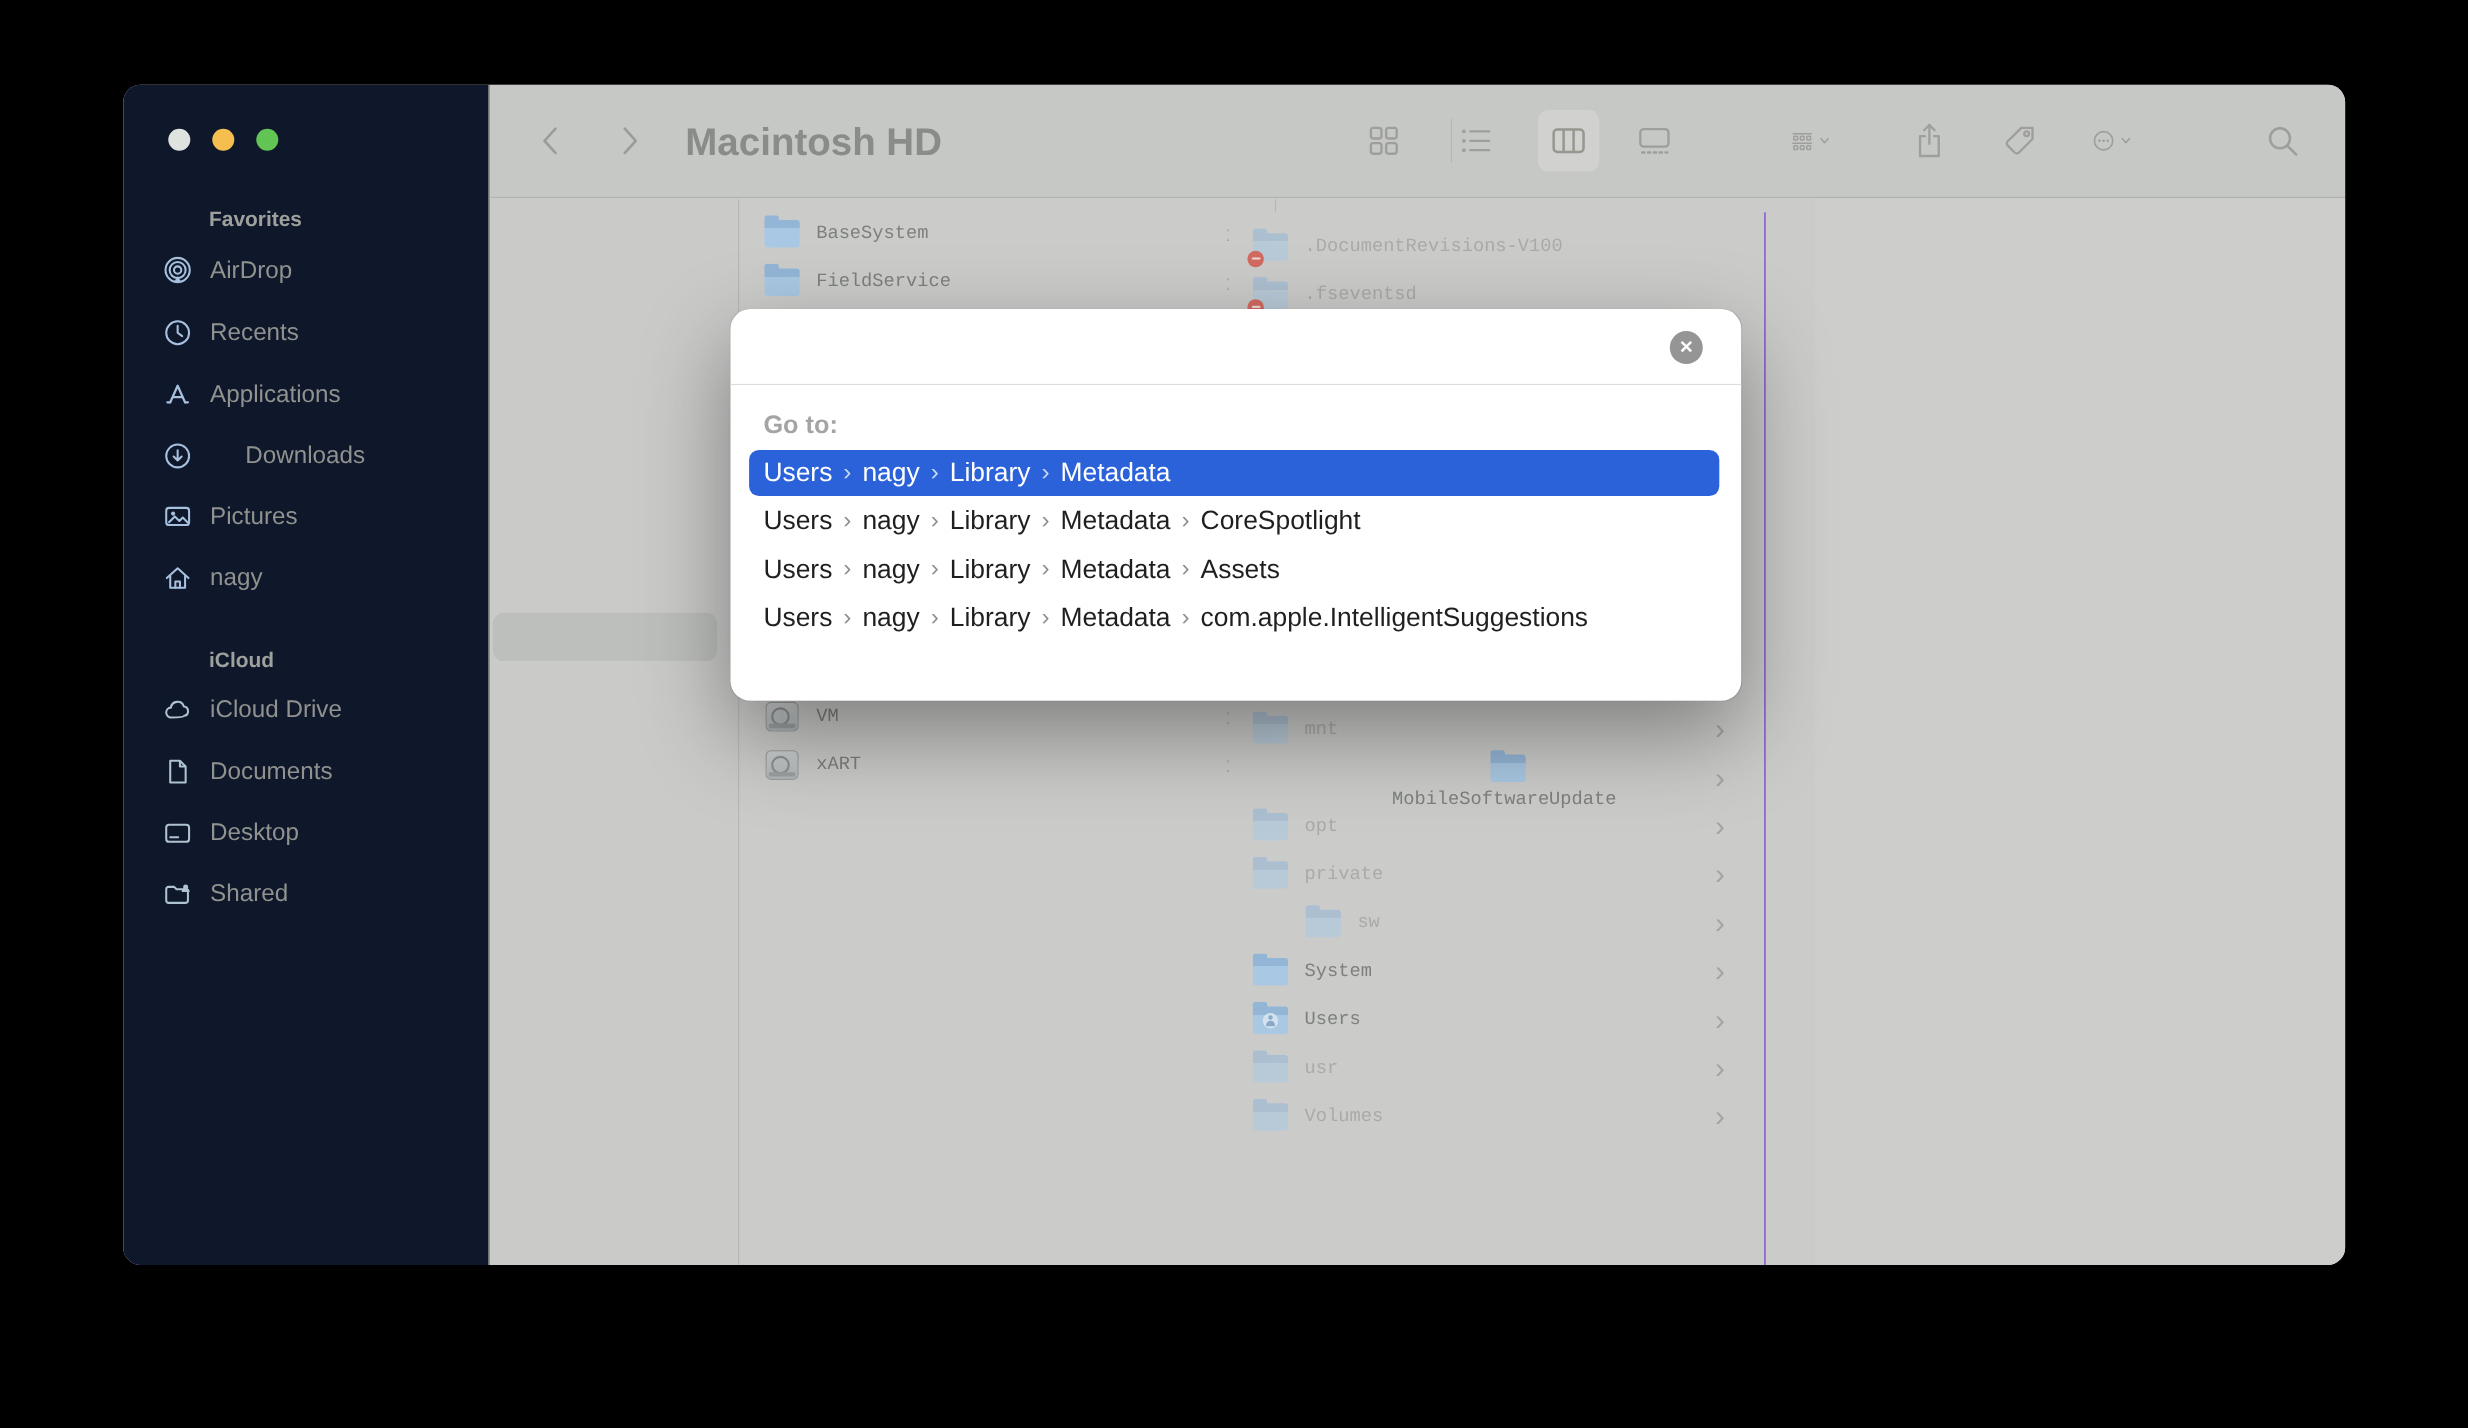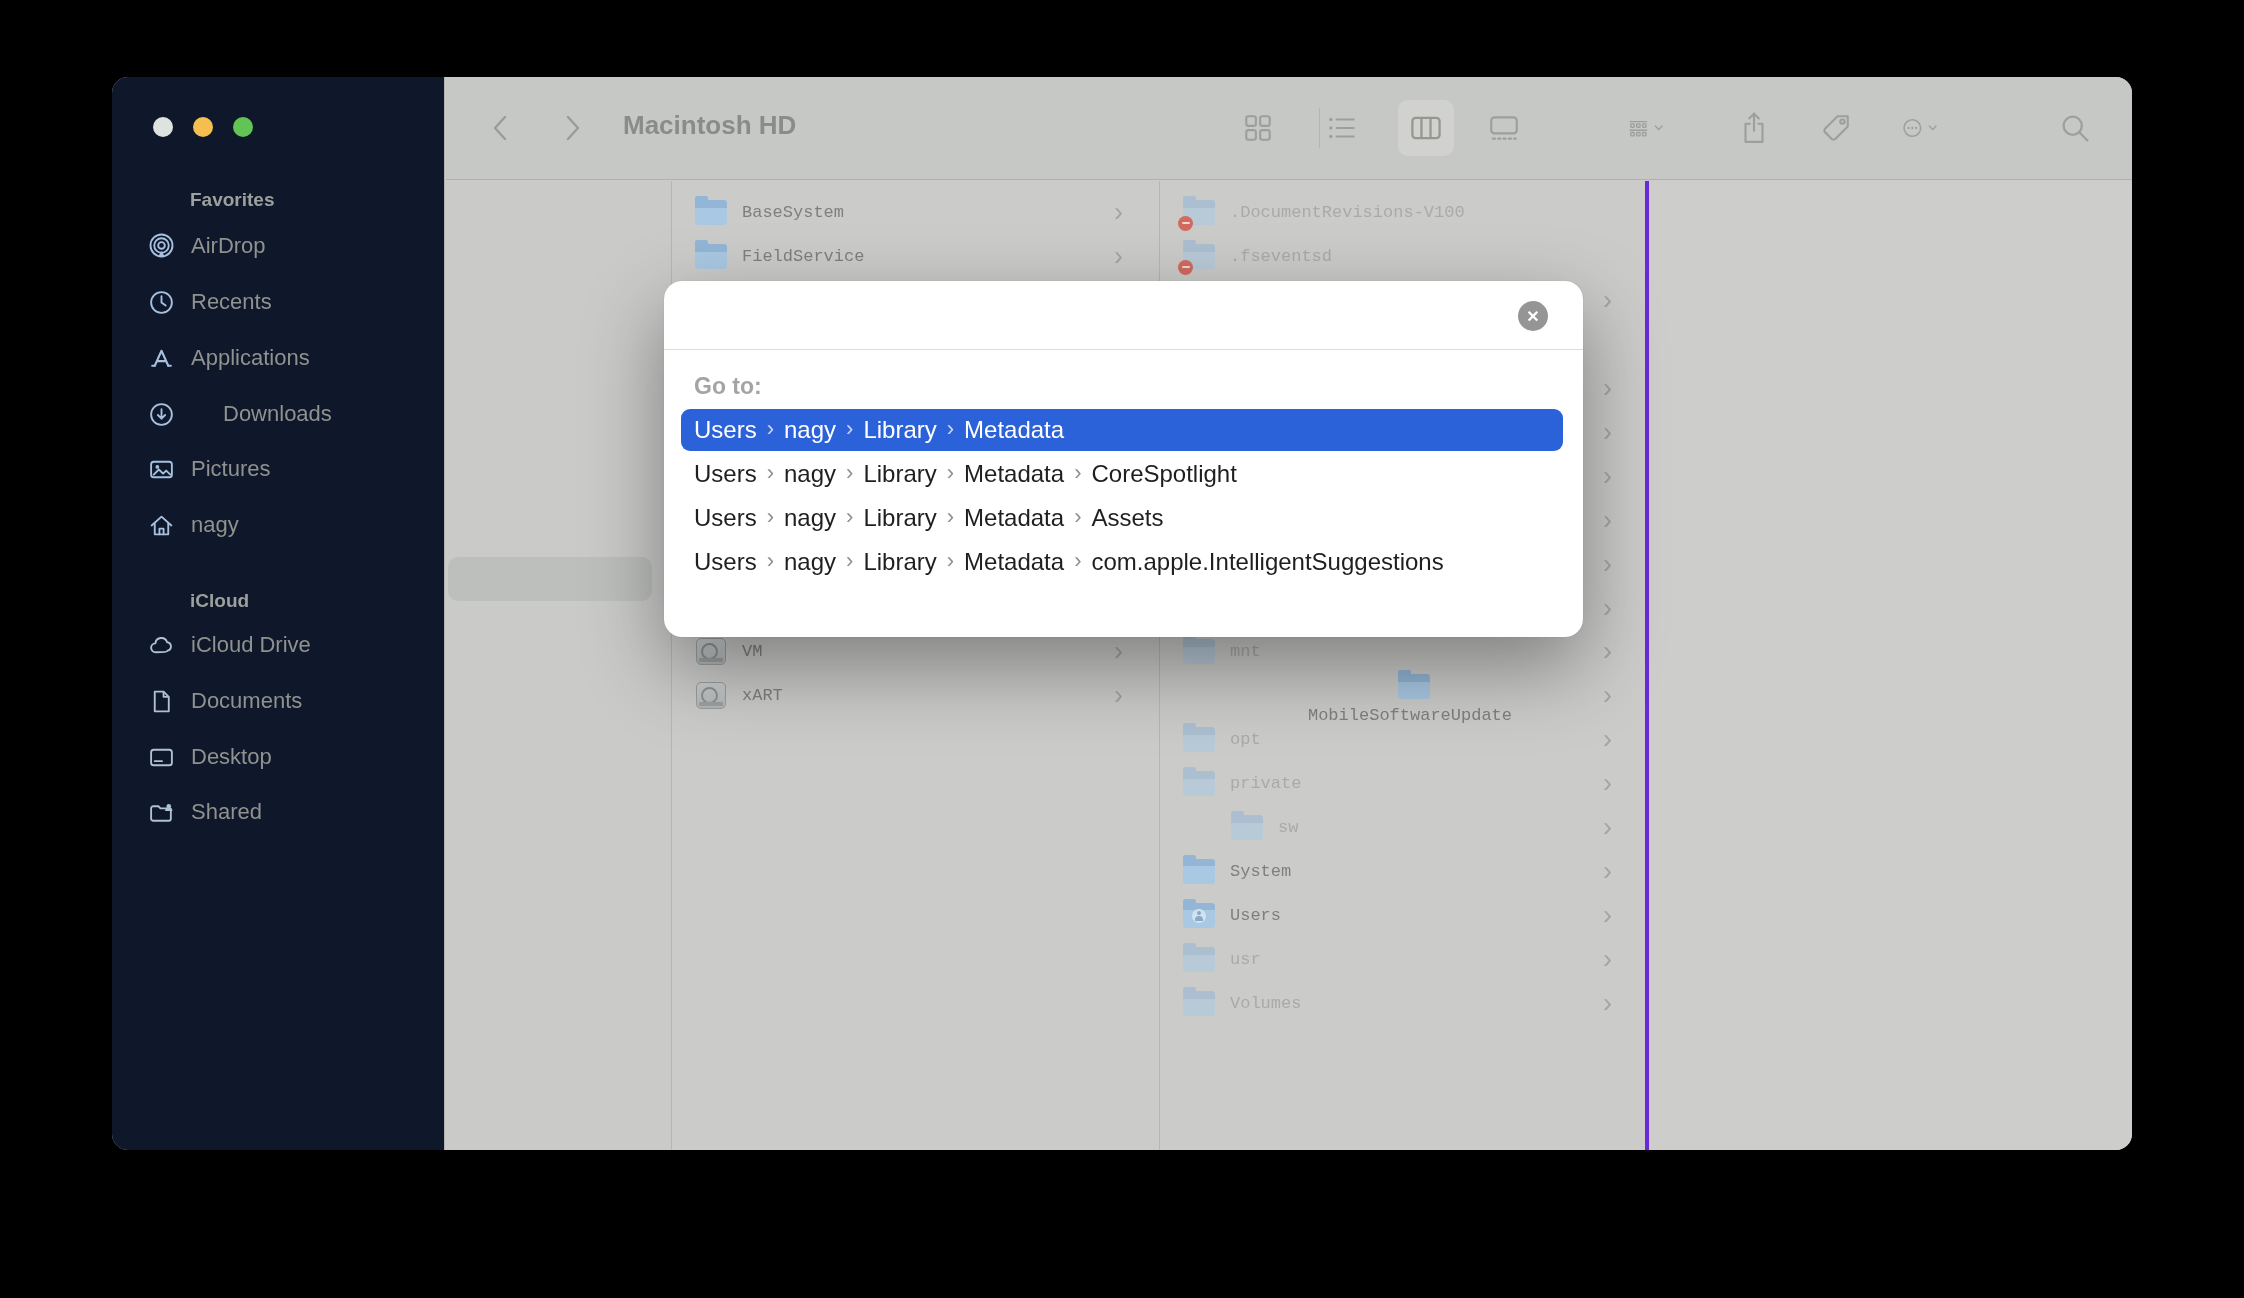--- a/index.html
+++ b/index.html
@@ -18,31 +18,31 @@
   .side-item { position:absolute; left:36px; width:280px; height:40px;
                display:flex; align-items:center; gap:16px; border-radius:8px; }
   .side-item .lbl { font-size:22px; color:#8f928e; white-space:nowrap; }
   .side-ico { width:27px; height:27px; flex:0 0 27px; }
 
   
   #toolbar { position:absolute; left:334px; top:0; width:1686px; height:103px;
              background:#c6c8c5; border-bottom:1px solid #b1b2b0; }
   .tbtn { position:absolute; top:33px; width:36px; height:36px; display:flex;
           align-items:center; justify-content:center; }
-  #title { position:absolute; left:177px; top:33px; font-size:26px; font-weight:700;
+  #title { position:absolute; left:177px; top:33px; font-size:35px; font-weight:700;
            color:#8a8c89; white-space:nowrap; }
   .seg-sel { position:absolute; left:952px; top:23px; width:56px; height:56px;
              background:#d1d2d0; border-radius:10px; }
   .tb-sep { position:absolute; top:31px; width:1px; height:40px; background:#b5b6b4; }
 
   
   .col { position:absolute; top:104px; bottom:0; }
   #col1 { left:334px; width:226px; background:#cacbc9; border-right:1px solid #b6b7b5; }
   #col2 { left:561px; width:487px; background:#cbccca; border-right:1px solid #b6b7b5; }
-  #col3 { left:1049px; width:488px; background:#cbccca; border-right:4px solid #6d28d9; }
+  #col3 { left:1005px; width:488px; background:#cbccca; border-right:1px solid #6d28d9;margin-top:12px; }
   #col4 { left:1538px; width:482px; background:#cdcecc; }
 
   .frow { position:absolute; left:0; width:100%; height:44px;
           display:flex; align-items:center; }
   .frow .flbl { font-size:17px; color:#7d807d; margin-left:14px; white-space:nowrap;font-family:Liberation Mono, monospace; }
   .frow.faded .flbl { color:#a8aba8; }
   .frow.faded .folder, .frow.faded .badge-wrap { opacity:.55; }
   .rowchev { position:absolute; font-size:27px; color:#a4a5a3; line-height:44px;
              height:44px; top:0; }
   .c1chev { position:absolute; left:513px; width:20px; height:44px; font-size:27px;

